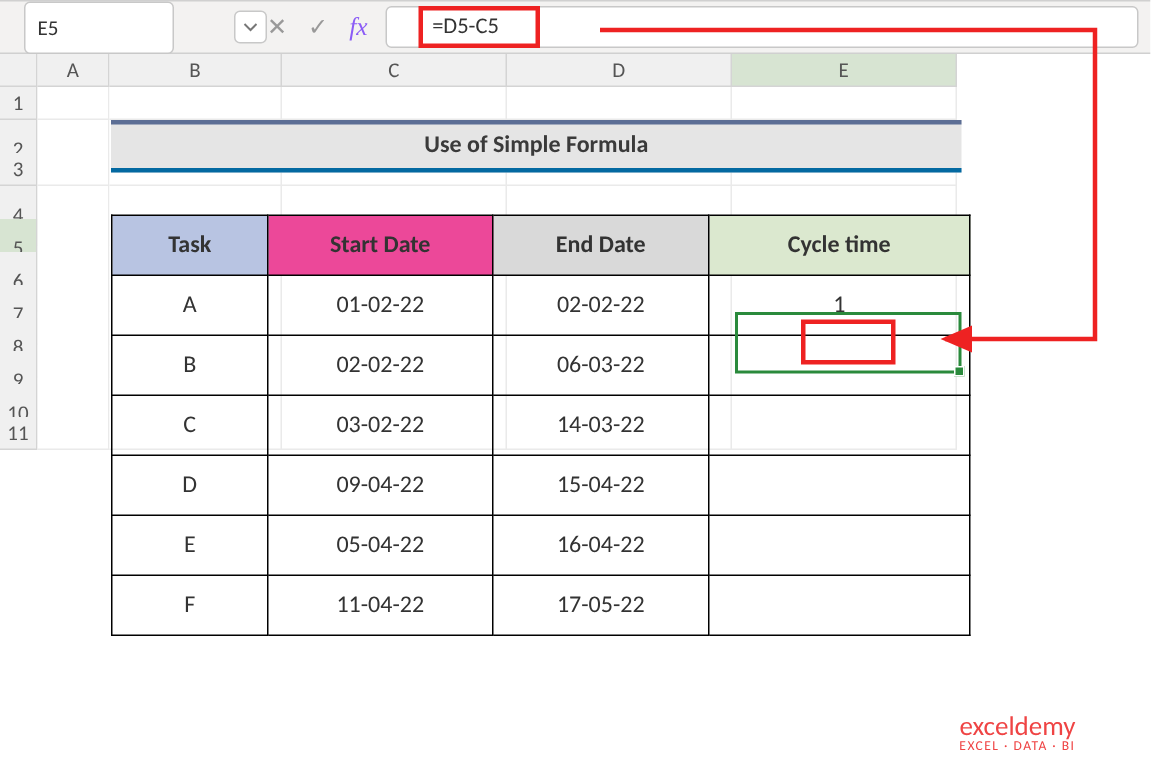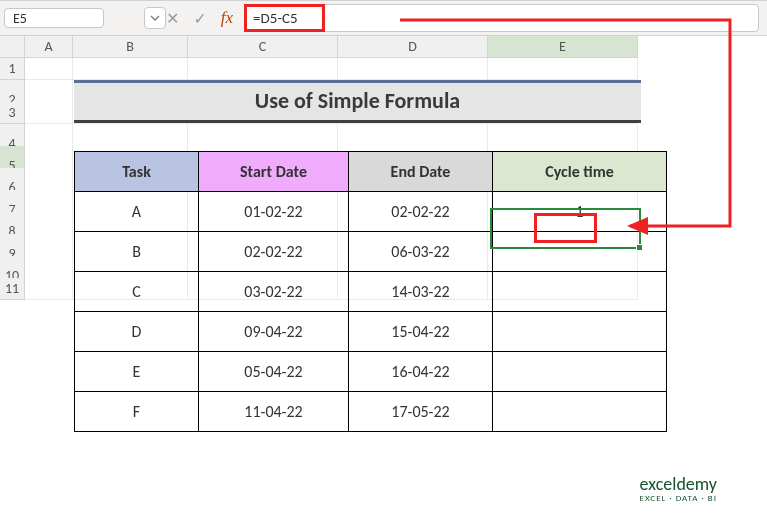--- a/index.html
+++ b/index.html
@@ -18,55 +18,55 @@
     display: flex;
     align-items: center;
     height: 36px;
     background: #f3f2f1;
     border-bottom: 1px solid #d0d0d0;
     border-top: 1px solid #d0d0d0;
     padding: 0;
   }
   .name-box {
     width: 100px;
-    height: 20px;
+    height: 35px;
     background: #fff;
     border: 1px solid #c8c8c8;
     border-radius: 4px;
     display: flex;
     align-items: center;
     justify-content: space-between;
     padding: 0 6px 0 8px;
-    margin-left: 4px;
+    margin-left: 16px;
     margin-right: 40px;
     font-size: 14px;
   }
   .dd-arrow {
     width: 22px; height: 22px;
     border: 1px solid #c8c8c8;
     border-radius: 4px;
     display: flex; align-items: center; justify-content: center;
     background: #fff;
   }
   .dd-arrow svg { width: 10px; height: 10px; }
   .fb-buttons {
     display: flex; align-items: center; gap: 14px;
     padding-right: 12px;
     color: #878787;
   }
   .fb-btn { font-size: 16px; color:#999; }
-  .fx { font-style: italic; font-family: 'Times New Roman', serif; font-size: 17px; color: #c2410c; }
+  .fx { font-style: italic; font-family: 'Times New Roman', serif; font-size: 17px; color: #8b5cf6; }
   .formula-input {
     flex: 1;
     height: 28px;
     background: #fff;
     border: 1px solid #c8c8c8;
     border-radius: 4px;
     display: flex; align-items: center;
-    padding-left: 2px;
+    padding-left: 25px;
     font-size: 15px;
     margin-right: 8px;
     position: relative;
   }
   .formula-highlight {
     border: 3px solid #ee2222;
     padding: 2px 24px 2px 6px;
     margin-left: -4px;
     display: inline-block;
   }
@@ -97,45 +97,45 @@
   
   .databox {
     position: absolute;
     left: 74px; 
     top: 142px;
     width: 567px;
   }
   .title-bar {
     background: #e5e5e5;
     border-top: 3px solid #5c6e95;
-    border-bottom: 3px solid #404040;
+    border-bottom: 3px solid #0369a1;
     text-align: center;
-    font-size: 22px;
+    font-size: 16px;
     font-weight: 600;
     color: #3a3a3a;
     padding: 4px 0 6px;
     margin-bottom: 28px;
   }
   table.data {
     border-collapse: collapse;
     width: 100%;
     table-layout: fixed;
   }
   table.data th, table.data td {
     border: 1.5px solid #000;
     height: 40px;
     text-align: center;
     font-size: 16px;
   }
   table.data th {
     font-weight: bold;
     font-size: 16px;
   }
-  table.data th.task { background: #b8c4e2; width: 124px;}
-  table.data th.sd { background: #f0abfc; width: 150px;}
+  table.data th.task { background: #b8c4e2; width: 104px;}
+  table.data th.sd { background: #ec4899; width: 150px;}
   table.data th.ed { background: #d9d9d9; width: 144px;}
   table.data th.ct { background: #dbe8cf; width: 174px; margin-top: 35px;}
 
   .active-cell-wrap {
     position: absolute;
     left: 490px; top: 208px;
     width: 151px; height: 41px;
     border: 2px solid #2a8a3c;
     background: transparent;
     pointer-events: none;
@@ -163,21 +163,21 @@
     top: 12px; left: 370px;
     width: 390px; height: 230px;
     z-index: 10;
     pointer-events: none;
   }
 
   .watermark {
     position: absolute;
     bottom: 18px; right: 50px;
     text-align: right;
-    color: #14532d;
+    color: #ef4444;
     font-size: 18px;
     line-height: 1;
   }
   .watermark .sub { font-size: 9px; letter-spacing: 1px; }
 </style>
 </head>
 <body>
 
 <div class="formula-bar">
   <div class="name-box">

